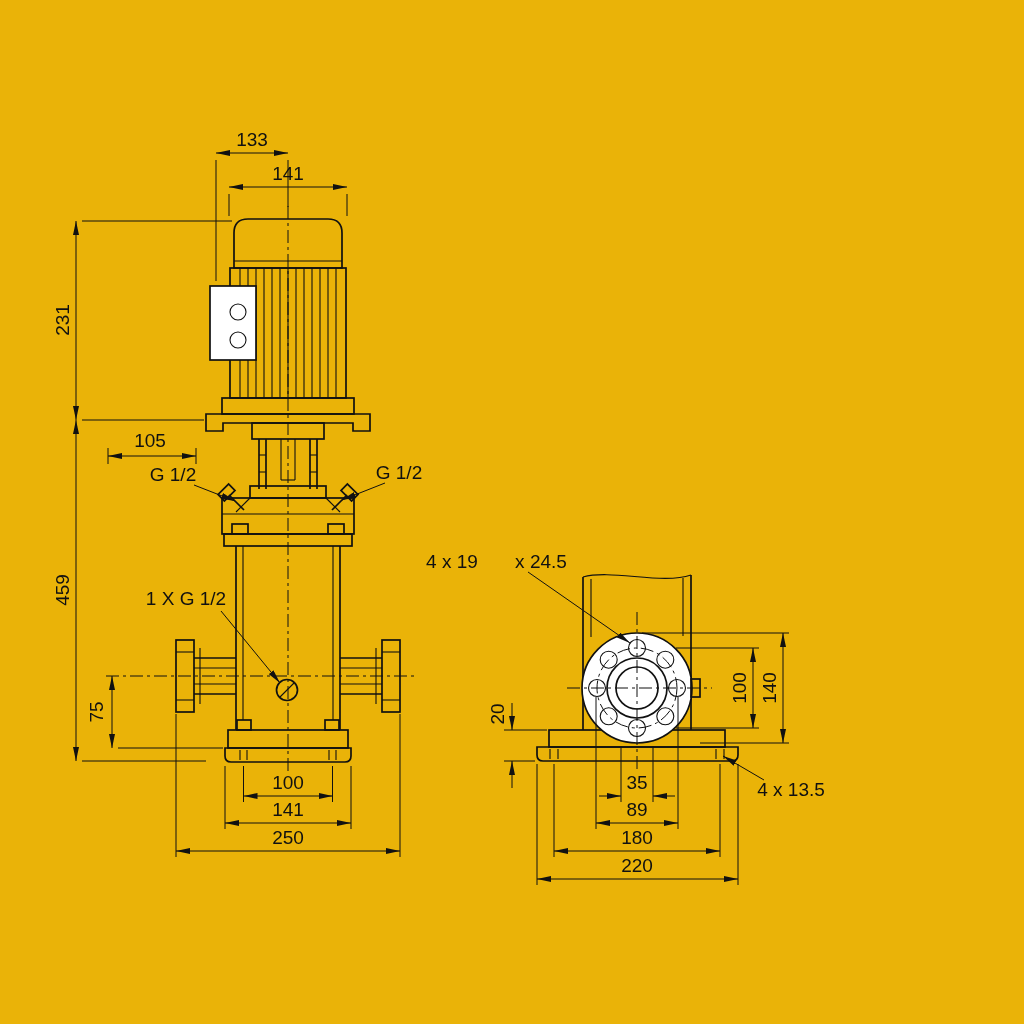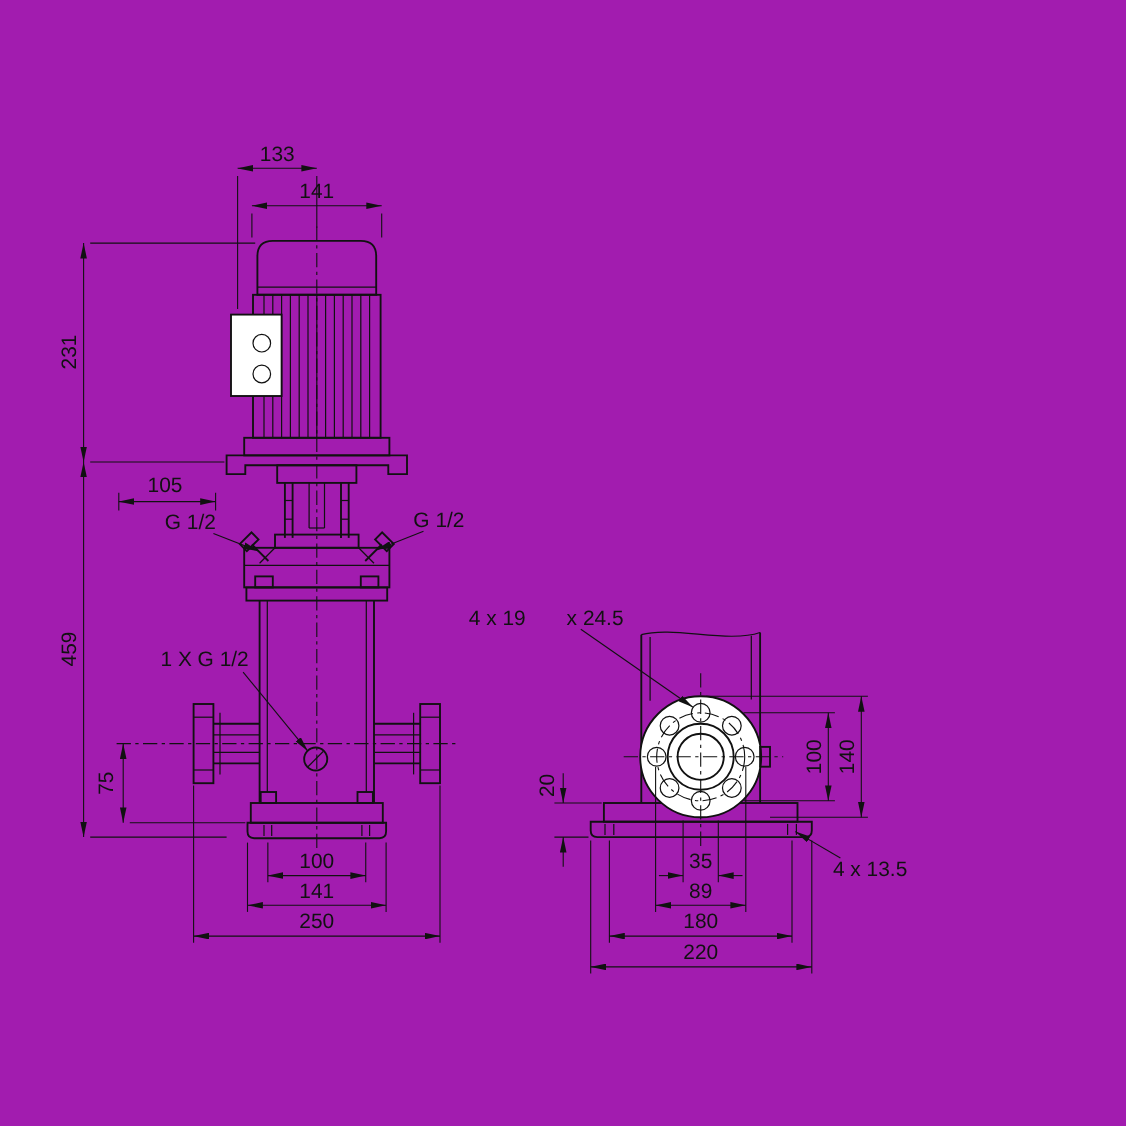--- a/index.html
+++ b/index.html
@@ -1,16 +1,16 @@
 <!DOCTYPE html>
 <html><head>
 <meta charset="utf-8">
 <style>
   html,body { margin:0; padding:0; background:#ffffff; }
-  #canvas { width:1024px; height:1024px; position:relative; background:#a21caf; }
+  #canvas { width:1024px; height:1024px; position:relative; background:#eab308; }
   svg { display:block; }
   svg text {
     font-family: "Liberation Sans", sans-serif;
     font-size: 19px;
     fill: #111;
     text-anchor: middle;
   }
   .o  { stroke:#111; stroke-width:1.7; fill:none; }
   .t  { stroke-width:1.1; }
   .w  { fill:#ffffff; }

